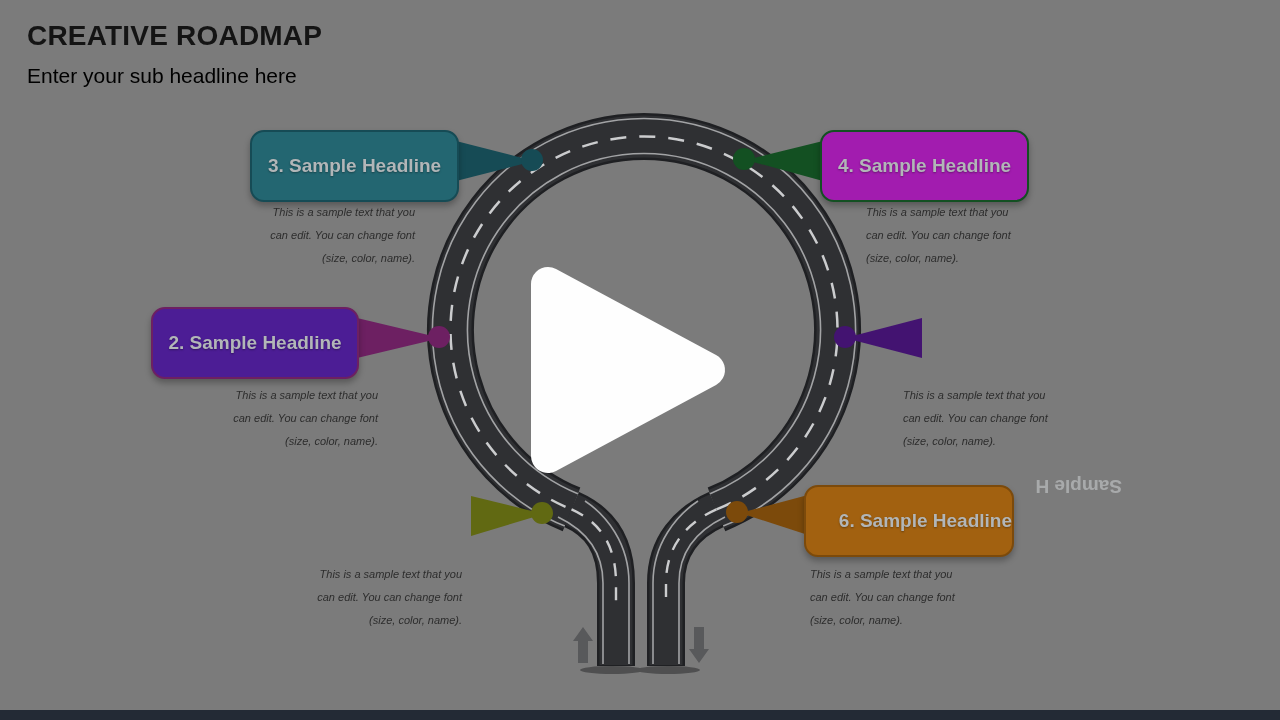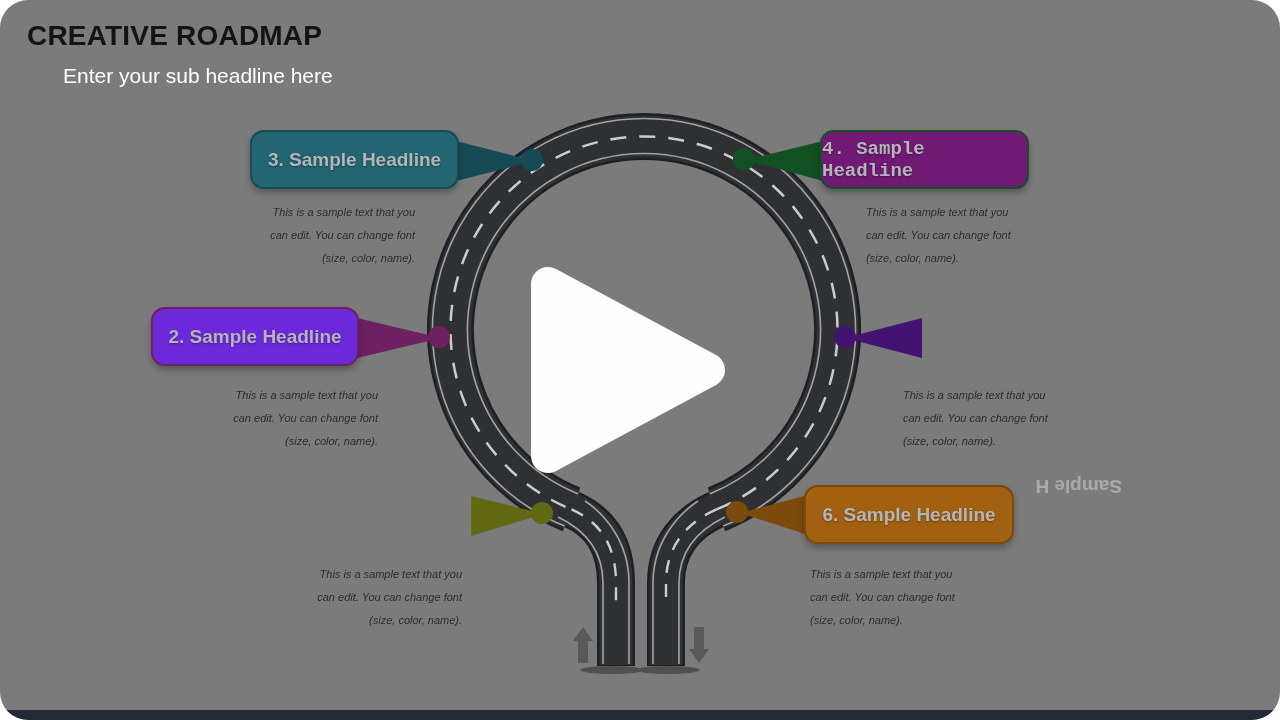--- a/index.html
+++ b/index.html
@@ -7,39 +7,39 @@
   .slide {
     position:relative; width:1280px; height:720px; overflow:hidden;
     font-family:"Liberation Sans", sans-serif;
   }
   .title {
     position:absolute; left:27px; top:20px;
     font-size:28px; font-weight:bold; color:#141414; letter-spacing:0.2px;
   }
   .subtitle {
     position:absolute; left:27px; top:64px;
-    font-size:21px; color:#ffffff;margin-left:36px;
+    font-size:21px; color:#000000;
   }
   .road-svg { position:absolute; left:0; top:0; width:1280px; height:720px; pointer-events:none; }
   .play-hit { pointer-events:auto; cursor:pointer; }
   .callout {
-    position:absolute; height:59px;
+    position:absolute; height:72px;
     border-radius:14px; border:2px solid;
     display:flex; align-items:center; justify-content:center;
     font-size:19px; font-weight:bold;
     box-shadow:0 4px 6px rgba(0,0,0,0.28);
     text-shadow:0 1px 2px rgba(0,0,0,0.35);
     z-index:3;
   }
   .c1 { left:265px; top:485px; width:210px; }
   .c2 { left:151px; top:307px; width:208px; }
   .c3 { left:250px; top:130px; width:209px; }
   .c4 { left:820px; top:130px; width:209px; }
   .c5 { left:920px; top:307px; width:208px; }
-  .c6 { left:804px; top:485px; width:210px; }
+  .c6 { left:804px; top:485px; width:210px;justify-content:flex-end; }
   .bodytext {
     position:absolute; width:250px;
     font-size:11px; line-height:23px; font-style:italic;
     white-space:pre-line; z-index:2;
   }
   .t-right { text-align:right; }
   .t-left  { text-align:left; }
   .b1 { left:212px; top:563px; }
   .b2 { left:128px; top:384px; }
   .b3 { left:165px; top:201px; }
@@ -52,21 +52,21 @@
     font-size:19px; font-weight:bold; color:rgba(225,228,230,0.45);
     z-index:1; text-align:left;
   }
   .footer-bar {
     position:absolute; left:0; top:710px; width:1280px; height:10px; z-index:4;
   }
 </style>
 </head>
 <body>
 
-<div class="slide" style="background-color: rgb(123, 123, 123); border-radius: 28px;">
+<div class="slide" style="background-color: rgb(123, 123, 123);">
 
   <div class="title">CREATIVE ROADMAP</div>
   <div class="subtitle">Enter your sub headline here</div>
 
   <div class="ghost">Sample H</div>
 
   <svg class="road-svg" width="1280" height="720" viewBox="0 0 1280 720">
 
     <g>
       <path d="M 716.5 509.4 A 193.5 193.5 0 1 0 571.5 509.4" fill="none" stroke-width="47" stroke="#1f2023"></path>
@@ -120,24 +120,24 @@
 
     <polygon points="573,641 583,627 593,641 588,641 588,663 578,663 578,641" fill="#58595b"></polygon>
     <polygon points="689,649 694,649 694,627 704,627 704,649 709,649 699,663" fill="#58595b"></polygon>
 
     <polygon class="play-hit" points="548,284 708,370 548,456" stroke-width="34" stroke-linejoin="round" fill="#fefefe" stroke="#fefefe"></polygon>
   </svg>
 
   <div class="callout c3" style="background-color: rgb(35, 102, 113); border-color: rgb(22, 75, 85); color: rgb(178, 182, 184);">
     <span>3. Sample Headline</span>
   </div>
-  <div class="callout c4" style="background-color: #701a75; border-color: rgb(19, 80, 34); color: rgb(178, 182, 184); font-family: Liberation Mono, monospace;">
+  <div class="callout c4" style="background-color: #a21caf; border-color: rgb(19, 80, 34); color: rgb(178, 182, 184);">
     <span>4. Sample Headline</span>
   </div>
-  <div class="callout c2" style="background-color: #6d28d9; border-color: rgb(109, 32, 98); color: rgb(178, 182, 184);">
+  <div class="callout c2" style="background-color: #4c1d95; border-color: rgb(109, 32, 98); color: rgb(178, 182, 184);">
     <span>2. Sample Headline</span>
   </div>
   <div class="callout c6" style="background-color: rgb(162, 97, 16); border-color: rgb(124, 74, 11); color: rgb(178, 182, 184);">
     <span>6. Sample Headline</span>
   </div>
 
   <div class="bodytext t-right b3" style="color: rgb(45, 45, 45);">This is a sample text that you
 can edit. You can change font
 (size, color, name).</div>
   <div class="bodytext t-left b4" style="color: rgb(45, 45, 45);">This is a sample text that you

